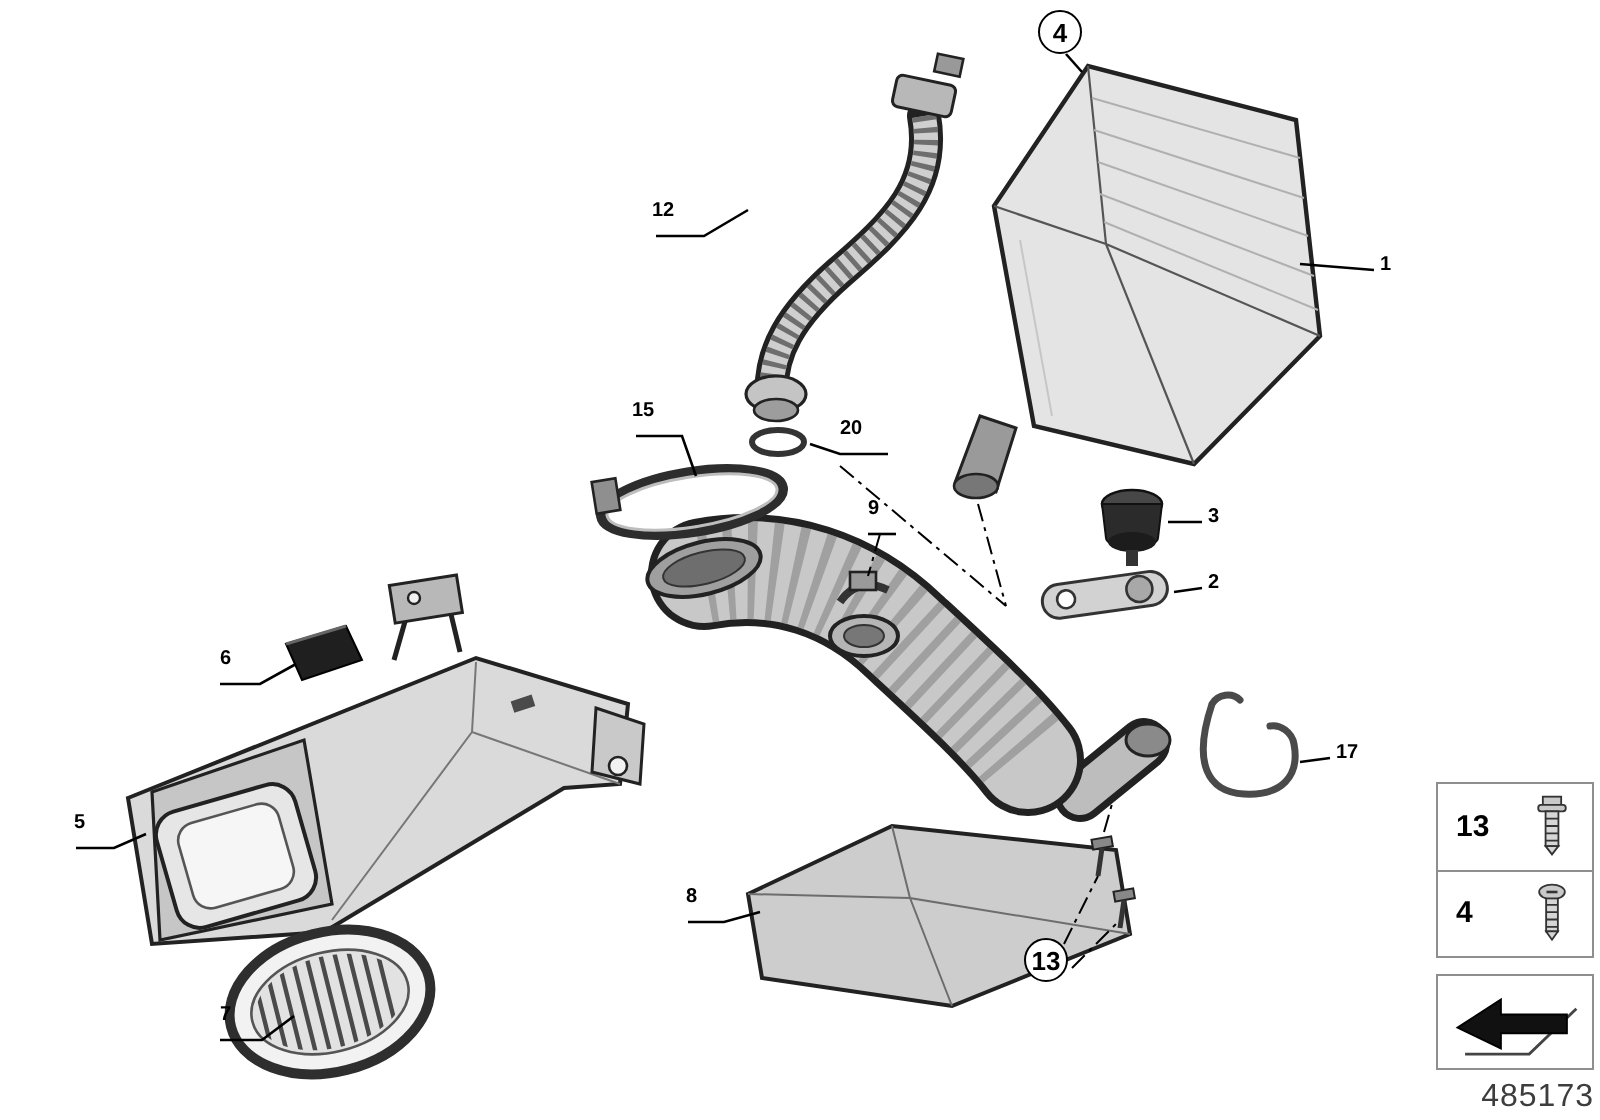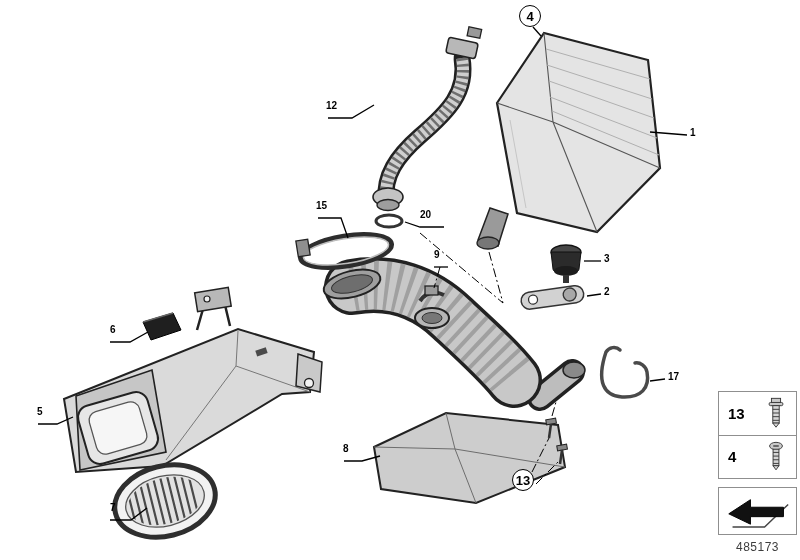--- a/index.html
+++ b/index.html
@@ -6,21 +6,21 @@
   body{margin:0;background:#fff}
   .stage{position:relative;width:800px;height:560px;background:#fff;font-family:"Liberation Sans",sans-serif;overflow:hidden}
   .svgwrap{position:absolute;left:0;top:0;width:800px;height:560px}
   .callout{position:absolute;font-size:10px;font-weight:bold;color:#000;line-height:1}
   .callout.circled{width:22px;height:22px;border:1.6px solid #000;border-radius:50%;display:flex;align-items:center;justify-content:center;font-size:13px;background:#fff}
   .legend{position:absolute;left:718px;top:391px;width:79px;height:88px;border:1px solid #8f8f8f;background:#fff;display:flex;flex-direction:column}
   .legend-row{flex:1;display:flex;align-items:center;justify-content:space-between;padding:0 9px}
   .legend-row + .legend-row{border-top:1px solid #8f8f8f}
   .legend-num{font-size:15px;font-weight:bold;color:#000}
   .symbol-box{position:absolute;left:718px;top:487px;width:79px;height:48px;border:1px solid #8f8f8f;background:#fff;display:flex;align-items:center;justify-content:center}
-  .part-number{position:absolute;left:718px;top:540px;width:79px;text-align:center;font-size:12px;color:#3d3d3d;letter-spacing:.5px}
+  .part-number{position:absolute;left:718px;top:540px;width:79px;text-align:right;font-size:16px;color:#3d3d3d;letter-spacing:.5px}
 </style>
 </head>
 <body>
 
 <div class="stage">
 
   <svg class="svgwrap" viewBox="0 0 800 560" xmlns="http://www.w3.org/2000/svg">
     <defs>
       <clipPath id="grilleclip">
           <ellipse cx="165" cy="501" rx="38" ry="23"></ellipse>

